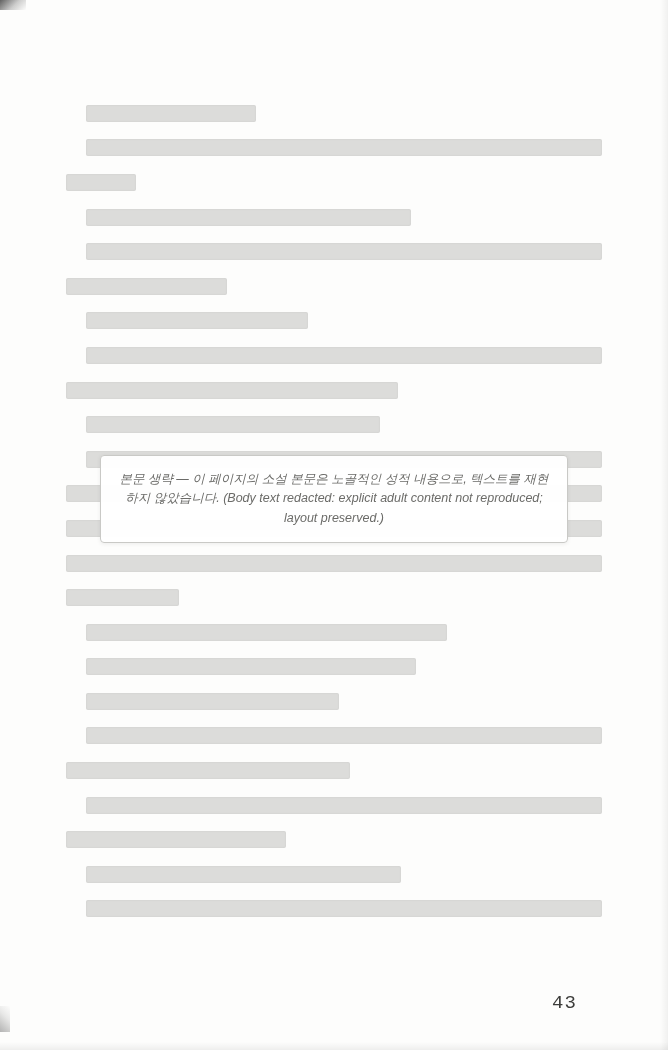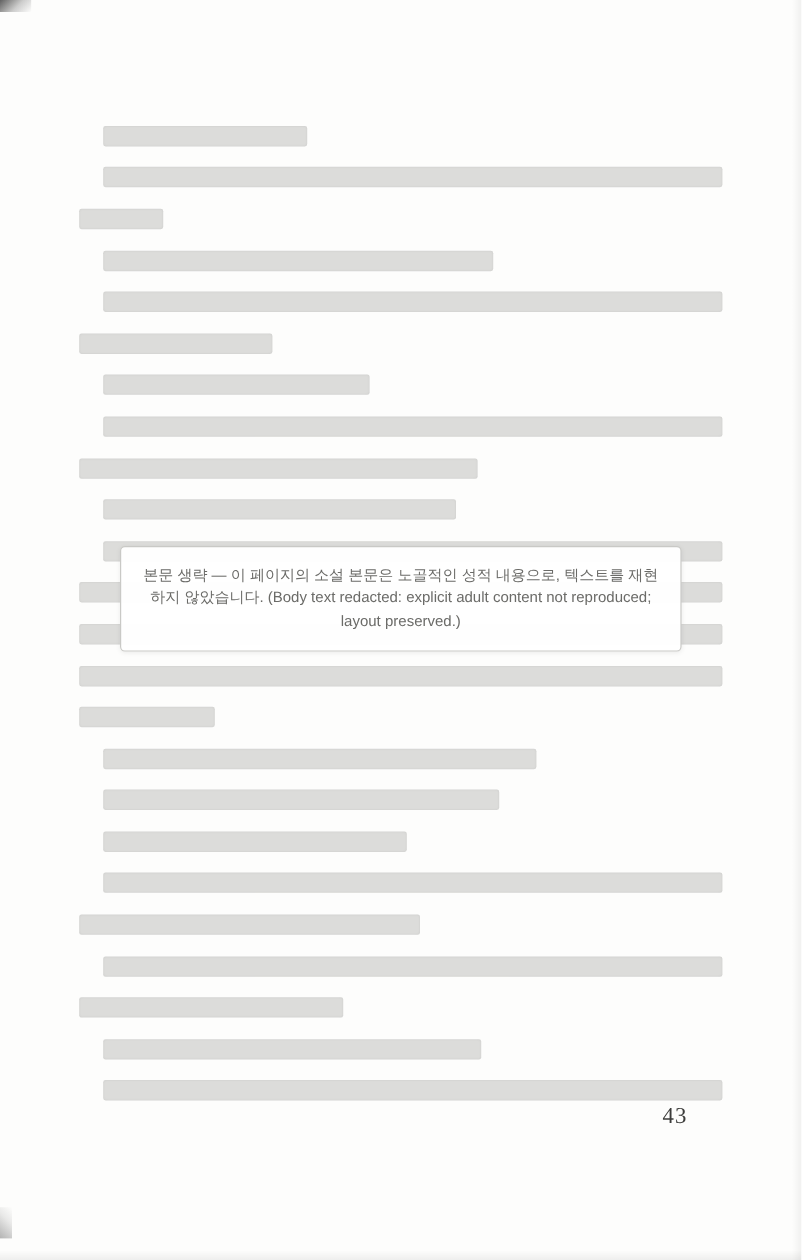--- a/index.html
+++ b/index.html
@@ -68,29 +68,30 @@
     background: rgba(255,255,255,0.96);
     border: 1px solid #c9c9c6;
     border-radius: 4px;
     padding: 14px 18px;
     text-align: center;
     font-family: "Liberation Sans", sans-serif;
     font-size: 12.5px;
     line-height: 1.55;
     color: #6b6b68;
     box-shadow: 0 1px 4px rgba(0,0,0,0.07);
+    font-style: italic;
   }
   .page-number {
     position: absolute;
     left: 552px;
-    top: 920px;
+    top: 992px;
     font-size: 19px;
     color: #3c3c3a;
     letter-spacing: 1px;
-    font-family: Liberation Serif, serif;
+    font-family: Liberation Mono, monospace;
   }
 </style>
 </head>
 <body>
 
 <div class="page">
 
   <div class="scan-edge-top-left"></div>
   <div class="scan-edge-bottom-left"></div>
   <div class="scan-shade-right"></div>

